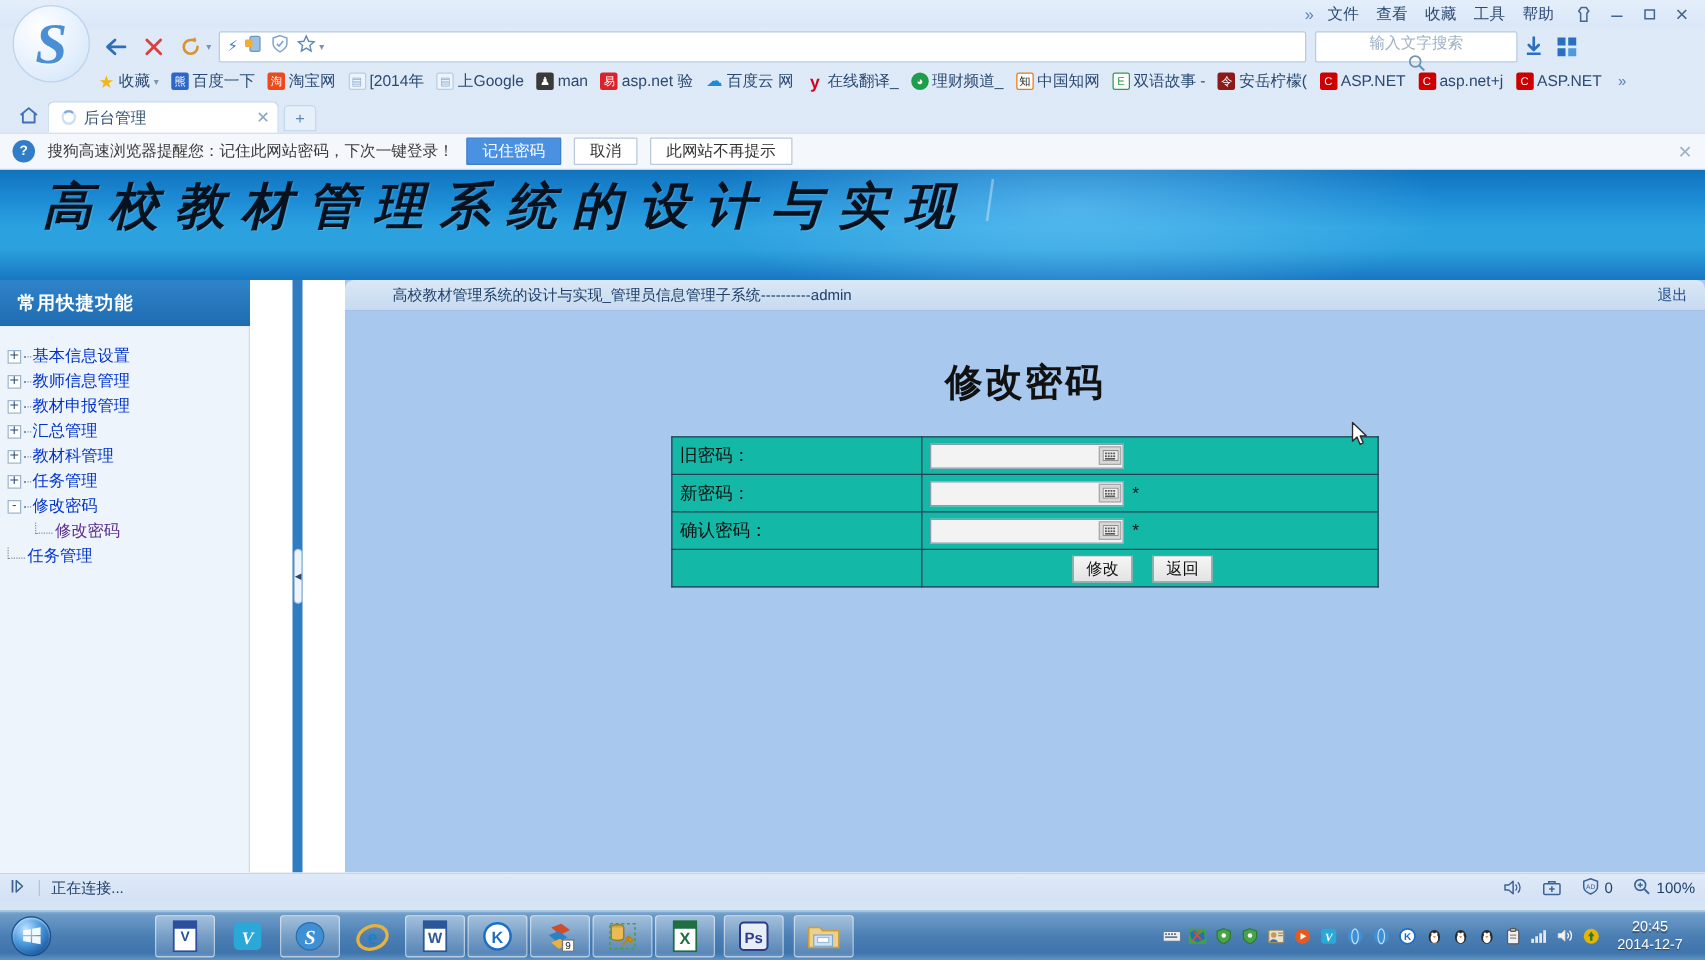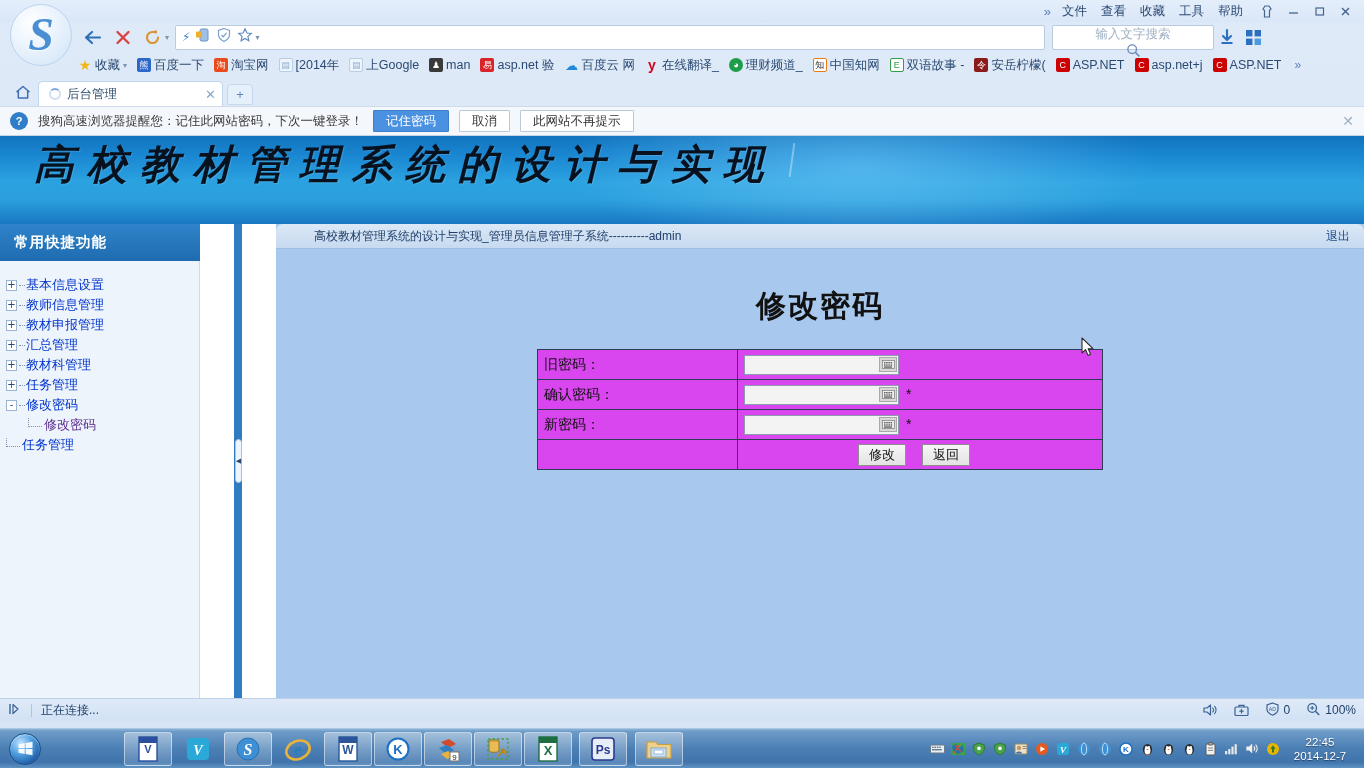--- a/index.html
+++ b/index.html
@@ -204,21 +204,21 @@
   .content-head .logout { margin-left:auto; font-size:12px; color:#1d4a86; text-decoration:none; }
   .page-title {
     text-align:center; font-size: 30px; color:#111; font-weight:bold;
     margin-top: 37px; letter-spacing: 2px;
     font-family: "DejaVu Sans","Liberation Sans", sans-serif;
   }
   .form-wrap { display:flex; justify-content:center; margin-top: 22px; }
   table.pwtable {
     border-collapse: collapse; width: 566px;
     border: 1px solid #2b3c55;
-    background: #d946ef;
+    background: #14b8a6;
   }
   table.pwtable td {
     border: 1px solid #2b3c55; height: 30px; padding: 0 6px;
     font-size: 14px; color:#111; vertical-align: middle;
   }
   td.labelcell { width: 200px; }
   .pwfield {
     display:inline-flex; align-items:center; width:155px; height:20px;
     background:#f3f3f3; border:1px solid #8c9bae; padding-right:1px;
   }
@@ -573,21 +573,21 @@
                             <rect x="8.6" y="4.3" width="1.5" height="1.4"></rect>
                             <rect x="2" y="6.4" width="8.1" height="1.3"></rect>
                           </g>
                         </svg>
                   </span>
                 </span>
                 <span class="star"></span>
               </td>
             </tr>
             <tr>
-              <td class="labelcell">确认密码：</td>
+              <td class="labelcell">新密码：</td>
               <td>
                 <span class="pwfield">
                   <input type="password" value="" style="">
                   <span class="kbdicon">
                     <svg width="13" height="9" viewBox="0 0 13 9">
                           <rect x="0.5" y="0.5" width="12" height="8" fill="#efefef" stroke="#7a7a7a" stroke-width="0.7"></rect>
                           <g fill="#5a5a5a">
                             <rect x="2" y="2" width="1.5" height="1.4"></rect>
                             <rect x="4.2" y="2" width="1.5" height="1.4"></rect>
                             <rect x="6.4" y="2" width="1.5" height="1.4"></rect>
@@ -598,21 +598,21 @@
                             <rect x="8.6" y="4.3" width="1.5" height="1.4"></rect>
                             <rect x="2" y="6.4" width="8.1" height="1.3"></rect>
                           </g>
                         </svg>
                   </span>
                 </span>
                 <span class="star">*</span>
               </td>
             </tr>
             <tr>
-              <td class="labelcell">新密码：</td>
+              <td class="labelcell">确认密码：</td>
               <td>
                 <span class="pwfield">
                   <input type="password" value="" style="">
                   <span class="kbdicon">
                     <svg width="13" height="9" viewBox="0 0 13 9">
                           <rect x="0.5" y="0.5" width="12" height="8" fill="#efefef" stroke="#7a7a7a" stroke-width="0.7"></rect>
                           <g fill="#5a5a5a">
                             <rect x="2" y="2" width="1.5" height="1.4"></rect>
                             <rect x="4.2" y="2" width="1.5" height="1.4"></rect>
                             <rect x="6.4" y="2" width="1.5" height="1.4"></rect>
@@ -918,17 +918,17 @@
           <path d="M8.8 4.3 A3.2 3.2 0 0 1 8.8 8.7 M10.6 2.6 A5.6 5.6 0 0 1 10.6 10.4" fill="none" stroke="#f2f2f2" stroke-width="1.1"></path>
         </svg>
     </span>
     <span class="trayico">
       <svg width="14" height="14" viewBox="0 0 14 14">
           <circle cx="7" cy="7" r="6" fill="#e8b400"></circle>
           <path d="M7 3.2 L9.6 7 H8 V10.6 H6 V7 H4.4 Z" fill="#2f7a2f"></path>
         </svg>
     </span>
     <div class="clock">
-      <div>22:45</div>
+      <div>20:45</div>
       <div>2014-12-7</div>
     </div>
   </div>
 </div>
 
 </body></html>

